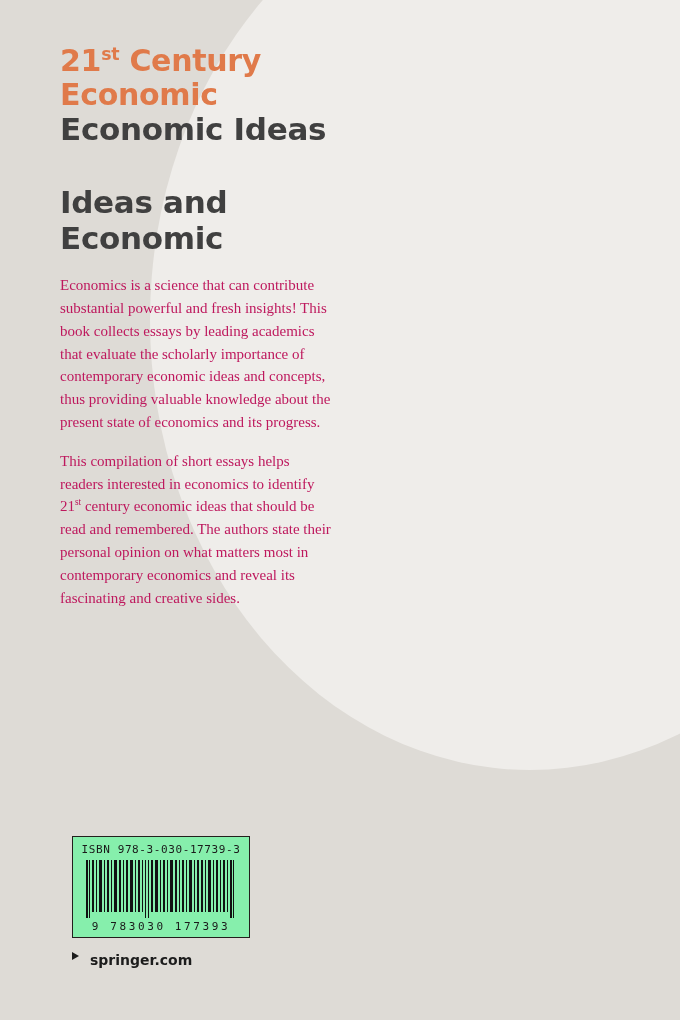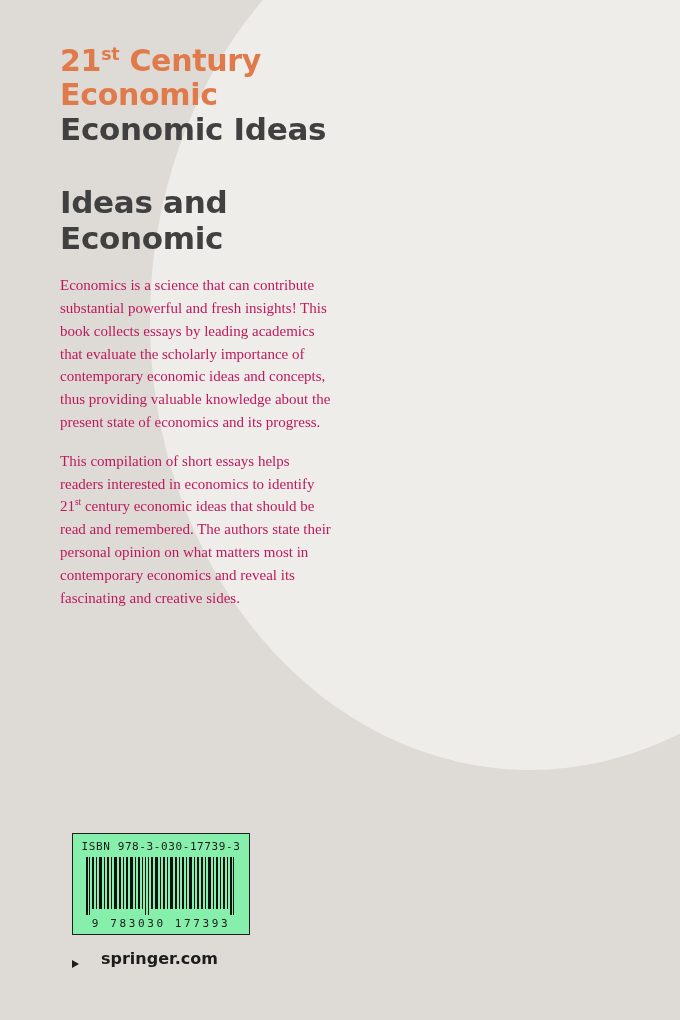--- a/index.html
+++ b/index.html
@@ -107,25 +107,25 @@
     text-align: center;
     font-family: "DejaVu Sans Mono", monospace;
     font-size: 11px;
     letter-spacing: 2.6px;
     color: #1a1a1a;
     margin-top: 2px;
   }
   .springer {
     margin-top: 14px;
     display: flex;
-    align-items: flex-end;
-    gap: 22px;
+    align-items: flex-start;
+    gap: 11px;
     font-family: "DejaVu Sans", sans-serif;
     font-weight: bold;
-    font-size: 16px;
+    font-size: 14px;
     color: #1c1c1c;
   }
   .springer .tri {
     width: 0;
     height: 0;
     border-left: 7px solid #1c1c1c;
     border-top: 4.5px solid transparent;
     border-bottom: 4.5px solid transparent;
   }
 </style>

